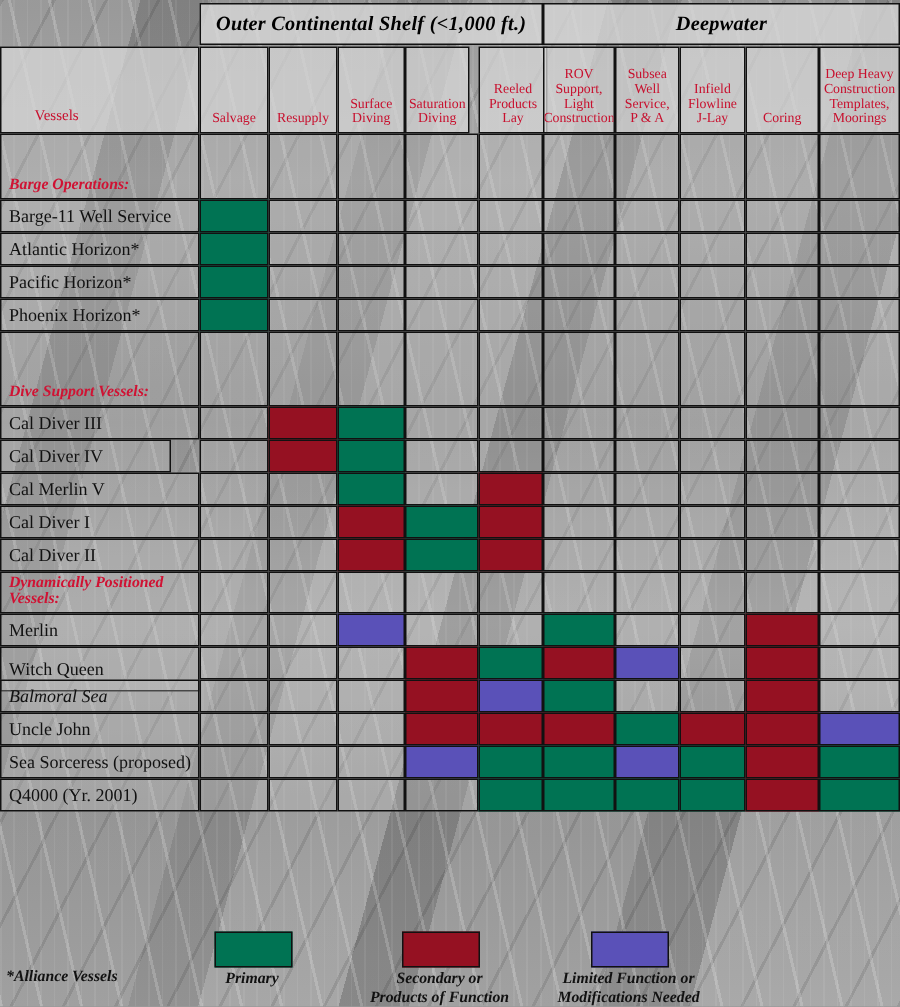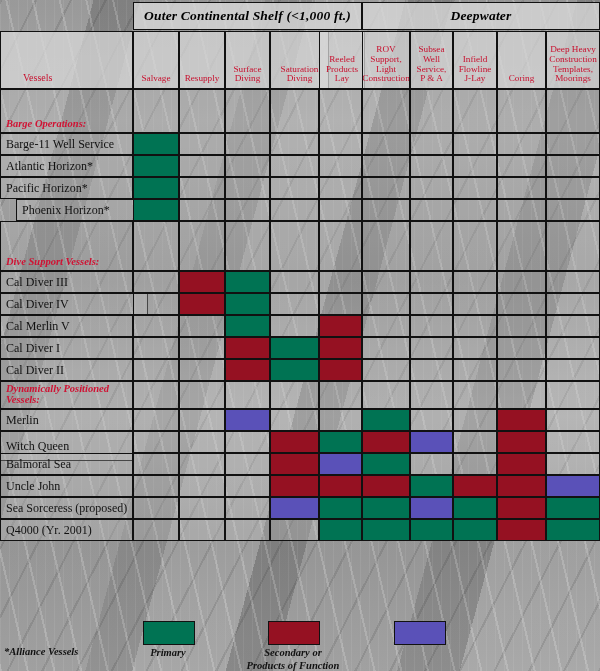--- a/index.html
+++ b/index.html
@@ -126,21 +126,21 @@
         <div>
           <span>Resupply</span>
         </div>
       </div>
       <div class="cell colhdr" style="left: 225px; top: 31px; width: 45px; height: 58px;">
         <div>
           <span>Surface</span>
           <span>Diving</span>
         </div>
       </div>
-      <div class="cell colhdr" style="left: 270px; top: 31px; width: 59px; height: 58px;">
+      <div class="cell colhdr" style="left: 270px; top: 31px; width: 43px; height: 58px;">
         <div>
           <span>Saturation</span>
           <span>Diving</span>
         </div>
       </div>
       <div class="cell colhdr" style="left: 319px; top: 31px; width: 46px; height: 58px;">
         <div>
           <span>Reeled</span>
           <span>Products</span>
           <span>Lay</span>
@@ -219,21 +219,21 @@
       <div class="cell data g" style="left: 133px; top: 177px; width: 46px; height: 22px;"></div>
       <div class="cell data " style="left: 179px; top: 177px; width: 46px; height: 22px;"></div>
       <div class="cell data " style="left: 225px; top: 177px; width: 45px; height: 22px;"></div>
       <div class="cell data " style="left: 270px; top: 177px; width: 49px; height: 22px;"></div>
       <div class="cell data " style="left: 319px; top: 177px; width: 43px; height: 22px;"></div>
       <div class="cell data " style="left: 362px; top: 177px; width: 48px; height: 22px;"></div>
       <div class="cell data " style="left: 410px; top: 177px; width: 43px; height: 22px;"></div>
       <div class="cell data " style="left: 453px; top: 177px; width: 44px; height: 22px;"></div>
       <div class="cell data " style="left: 497px; top: 177px; width: 49px; height: 22px;"></div>
       <div class="cell data " style="left: 546px; top: 177px; width: 54px; height: 22px;"></div>
-      <div class="cell rowlabel" style="left: 16px; top: 199px; width: 133px; height: 22px;">Phoenix Horizon*</div>
+      <div class="cell rowlabel" style="left: 0px; top: 199px; width: 133px; height: 22px;">Phoenix Horizon*</div>
       <div class="cell data g" style="left: 133px; top: 199px; width: 46px; height: 22px;"></div>
       <div class="cell data " style="left: 179px; top: 199px; width: 46px; height: 22px;"></div>
       <div class="cell data " style="left: 225px; top: 199px; width: 45px; height: 22px;"></div>
       <div class="cell data " style="left: 270px; top: 199px; width: 49px; height: 22px;"></div>
       <div class="cell data " style="left: 319px; top: 199px; width: 43px; height: 22px;"></div>
       <div class="cell data " style="left: 362px; top: 199px; width: 48px; height: 22px;"></div>
       <div class="cell data " style="left: 410px; top: 199px; width: 43px; height: 22px;"></div>
       <div class="cell data " style="left: 453px; top: 199px; width: 44px; height: 22px;"></div>
       <div class="cell data " style="left: 497px; top: 199px; width: 49px; height: 22px;"></div>
       <div class="cell data " style="left: 546px; top: 199px; width: 54px; height: 22px;"></div>
@@ -252,21 +252,21 @@
       <div class="cell data " style="left: 133px; top: 271px; width: 46px; height: 22px;"></div>
       <div class="cell data r" style="left: 179px; top: 271px; width: 46px; height: 22px;"></div>
       <div class="cell data g" style="left: 225px; top: 271px; width: 45px; height: 22px;"></div>
       <div class="cell data " style="left: 270px; top: 271px; width: 49px; height: 22px;"></div>
       <div class="cell data " style="left: 319px; top: 271px; width: 43px; height: 22px;"></div>
       <div class="cell data " style="left: 362px; top: 271px; width: 48px; height: 22px;"></div>
       <div class="cell data " style="left: 410px; top: 271px; width: 43px; height: 22px;"></div>
       <div class="cell data " style="left: 453px; top: 271px; width: 44px; height: 22px;"></div>
       <div class="cell data " style="left: 497px; top: 271px; width: 49px; height: 22px;"></div>
       <div class="cell data " style="left: 546px; top: 271px; width: 54px; height: 22px;"></div>
-      <div class="cell rowlabel" style="left: 0px; top: 293px; width: 148px; height: 22px;">Cal Diver IV</div>
+      <div class="cell rowlabel" style="left: 0px; top: 293px; width: 114px; height: 22px;">Cal Diver IV</div>
       <div class="cell data " style="left: 133px; top: 293px; width: 46px; height: 22px;"></div>
       <div class="cell data r" style="left: 179px; top: 293px; width: 46px; height: 22px;"></div>
       <div class="cell data g" style="left: 225px; top: 293px; width: 45px; height: 22px;"></div>
       <div class="cell data " style="left: 270px; top: 293px; width: 49px; height: 22px;"></div>
       <div class="cell data " style="left: 319px; top: 293px; width: 43px; height: 22px;"></div>
       <div class="cell data " style="left: 362px; top: 293px; width: 48px; height: 22px;"></div>
       <div class="cell data " style="left: 410px; top: 293px; width: 43px; height: 22px;"></div>
       <div class="cell data " style="left: 453px; top: 293px; width: 44px; height: 22px;"></div>
       <div class="cell data " style="left: 497px; top: 293px; width: 49px; height: 22px;"></div>
       <div class="cell data " style="left: 546px; top: 293px; width: 54px; height: 22px;"></div>
@@ -329,21 +329,21 @@
       <div class="cell data " style="left: 133px; top: 431px; width: 46px; height: 22px;"></div>
       <div class="cell data " style="left: 179px; top: 431px; width: 46px; height: 22px;"></div>
       <div class="cell data " style="left: 225px; top: 431px; width: 45px; height: 22px;"></div>
       <div class="cell data r" style="left: 270px; top: 431px; width: 49px; height: 22px;"></div>
       <div class="cell data g" style="left: 319px; top: 431px; width: 43px; height: 22px;"></div>
       <div class="cell data r" style="left: 362px; top: 431px; width: 48px; height: 22px;"></div>
       <div class="cell data b" style="left: 410px; top: 431px; width: 43px; height: 22px;"></div>
       <div class="cell data " style="left: 453px; top: 431px; width: 44px; height: 22px;"></div>
       <div class="cell data r" style="left: 497px; top: 431px; width: 49px; height: 22px;"></div>
       <div class="cell data " style="left: 546px; top: 431px; width: 54px; height: 22px;"></div>
-      <div class="cell rowlabel" style="left: 0px; top: 453px; width: 133px; height: 22px;">Balmoral Sea</div>
+      <div class="cell rowlabel" style="left: 0px; top: 453px; width: 133px; height: 22px; font-style: italic;">Balmoral Sea</div>
       <div class="cell data " style="left: 133px; top: 453px; width: 46px; height: 22px;"></div>
       <div class="cell data " style="left: 179px; top: 453px; width: 46px; height: 22px;"></div>
       <div class="cell data " style="left: 225px; top: 453px; width: 45px; height: 22px;"></div>
       <div class="cell data r" style="left: 270px; top: 453px; width: 49px; height: 22px;"></div>
       <div class="cell data b" style="left: 319px; top: 453px; width: 43px; height: 22px;"></div>
       <div class="cell data g" style="left: 362px; top: 453px; width: 48px; height: 22px;"></div>
       <div class="cell data " style="left: 410px; top: 453px; width: 43px; height: 22px;"></div>
       <div class="cell data " style="left: 453px; top: 453px; width: 44px; height: 22px;"></div>
       <div class="cell data r" style="left: 497px; top: 453px; width: 49px; height: 22px;"></div>
       <div class="cell data " style="left: 546px; top: 453px; width: 54px; height: 22px;"></div>
@@ -386,14 +386,18 @@
       <div class="lgswatch" style="left: 143px; top: 24px; width: 50px; height: 22px; background: rgb(0, 115, 83);"></div>
       <div class="lgtext" style="left: 88px; top: 49px;">
         <div>Primary</div>
       </div>
       <div class="lgswatch" style="left: 268px; top: 24px; width: 50px; height: 22px; background: rgb(149, 17, 34);"></div>
       <div class="lgtext" style="left: 213px; top: 49px;">
         <div>Secondary or</div>
         <div>Products of Function</div>
       </div>
       <div class="lgswatch" style="left: 394px; top: 24px; width: 50px; height: 22px; background: rgb(90, 81, 184);"></div>
+      <div class="lgtext" style="left: 339px; top: 49px;">
+        <div>Limited Function or</div>
+        <div>Modifications Needed</div>
+      </div>
     </div>
 </div>
 
 </body></html>

